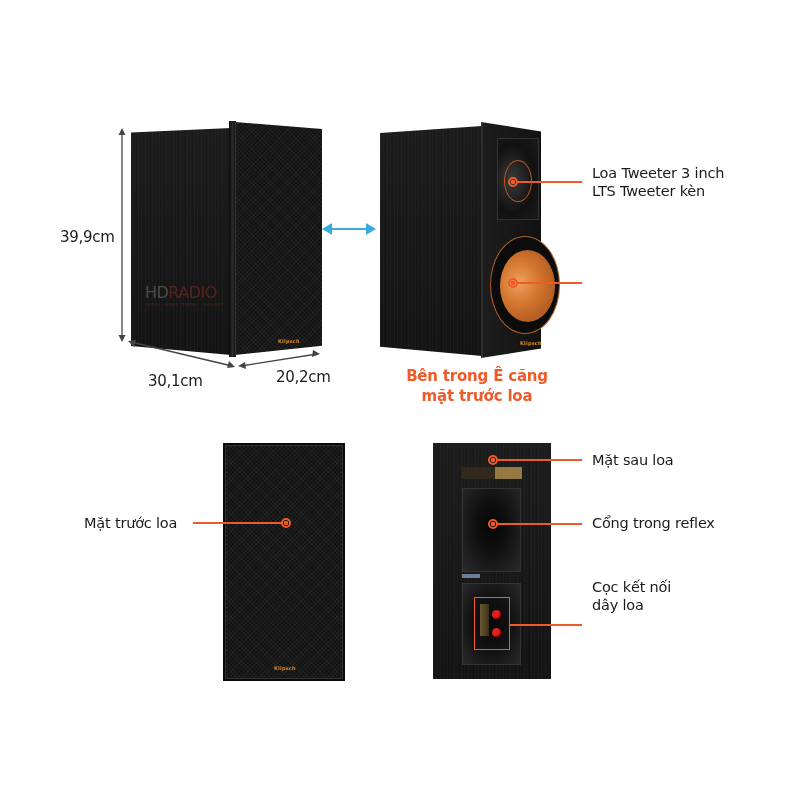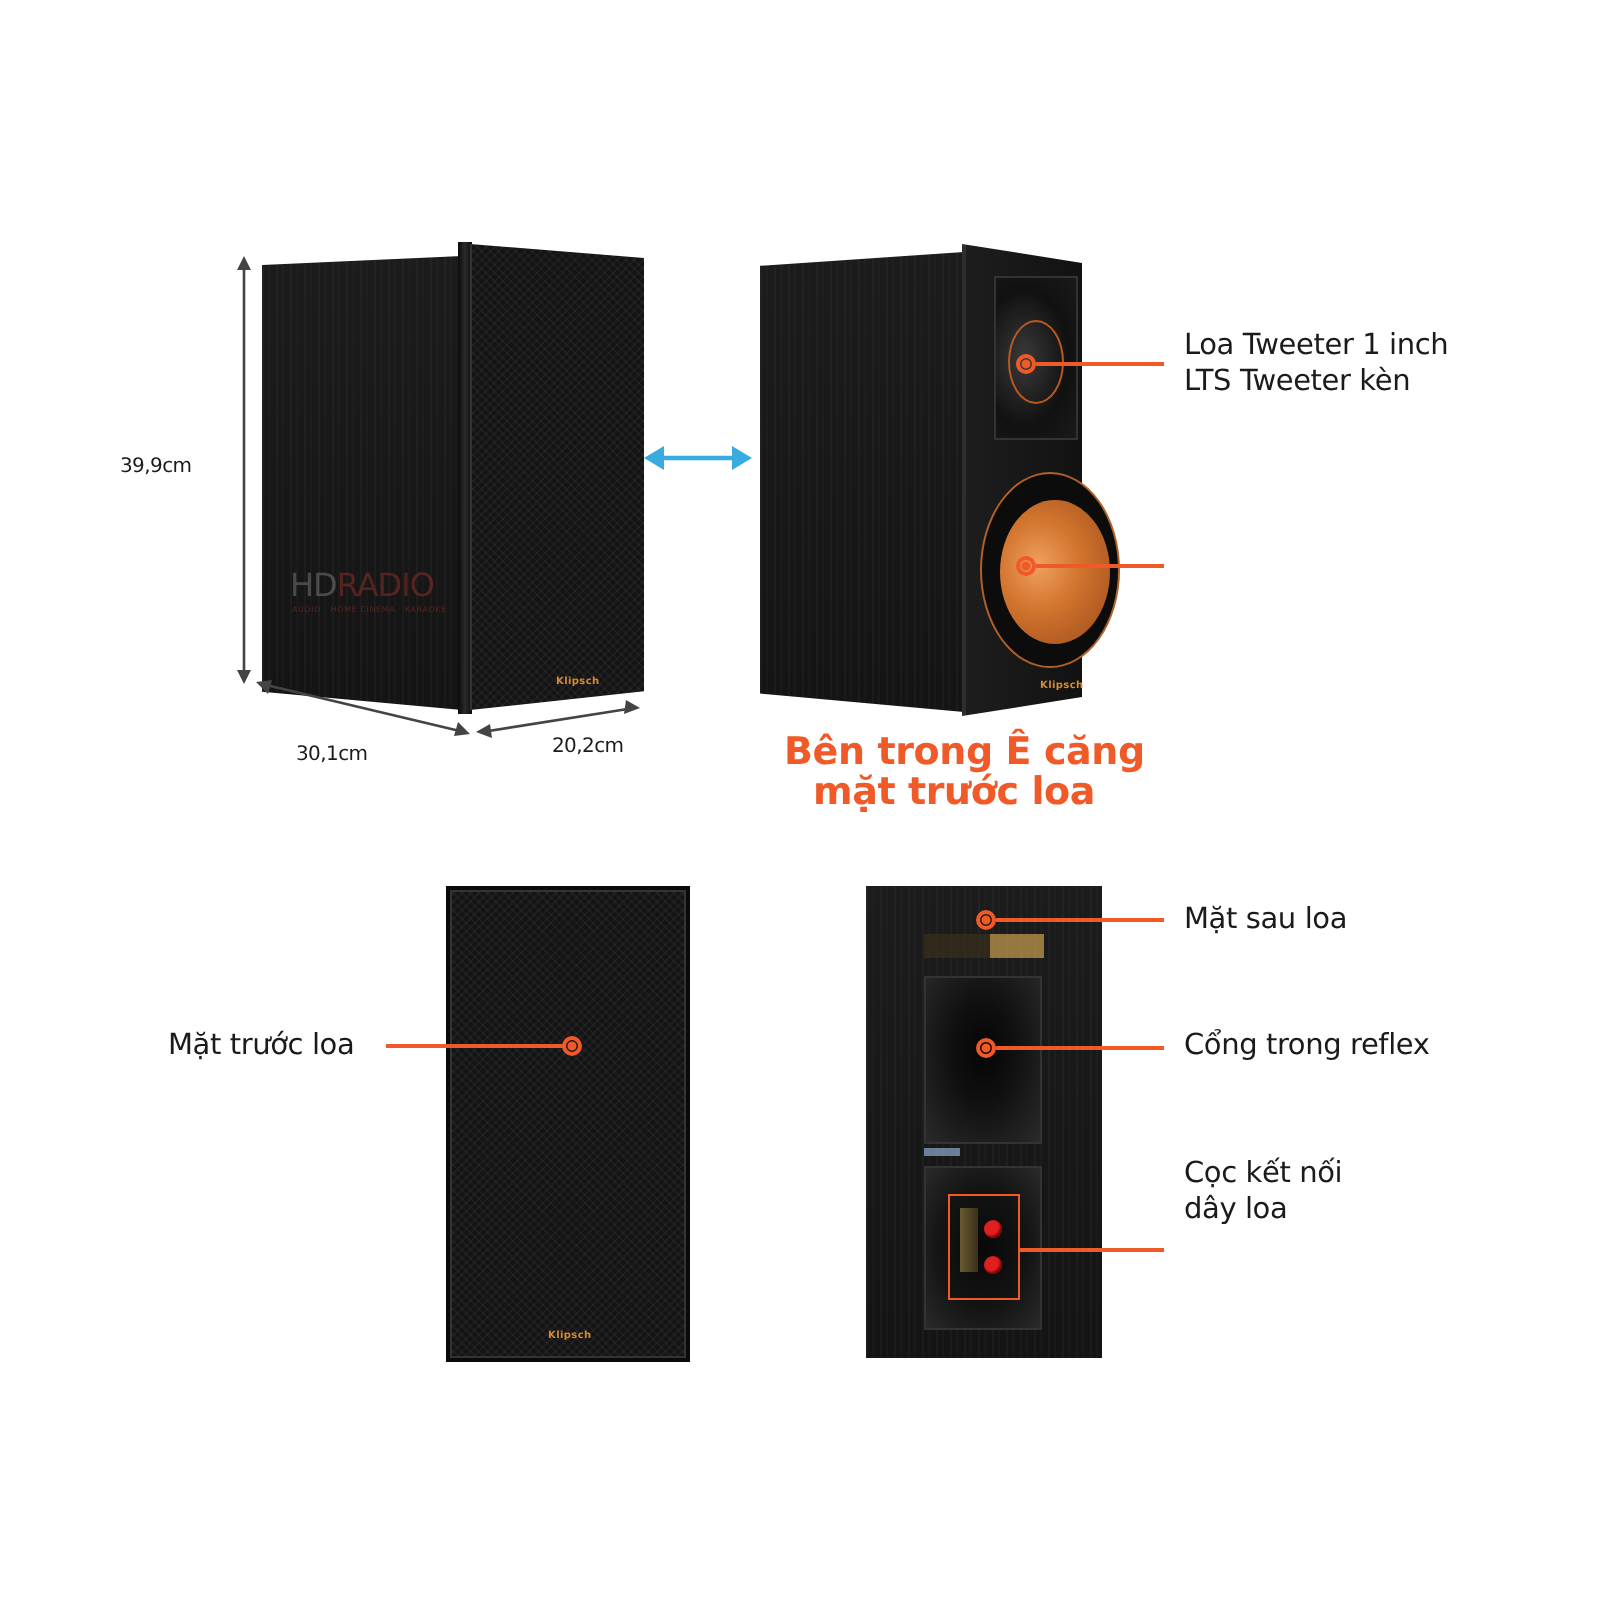--- a/index.html
+++ b/index.html
@@ -2,22 +2,22 @@
 <html><head>
   <meta charset="utf-8">
   <style>
     html, body { margin: 0; padding: 0; }
     body {
       width: 800px; height: 800px; background: #ffffff; position: relative; overflow: hidden;
       font-family: "DejaVu Sans", "Liberation Sans", sans-serif; color: #1a1a1a;
     }
     .abs { position: absolute; }
     .label { font-size: 14.5px; line-height: 18px; color: #1b1b1b; white-space: nowrap; letter-spacing: -0.2px; }
-    .dim { font-size: 10px; color: #1b1b1b; white-space: nowrap; letter-spacing: -0.3px; }
-    .caption { font-size: 19px; font-weight: bold; color: #f05a28; text-align: center; line-height: 20px; white-space: nowrap; letter-spacing: -0.2px; }
+    .dim { font-size: 15px; color: #1b1b1b; white-space: nowrap; letter-spacing: -0.3px; }
+    .caption { font-size: 15px; font-weight: bold; color: #f05a28; text-align: center; line-height: 20px; white-space: nowrap; letter-spacing: -0.2px; }
     .wood {
       background:
         repeating-linear-gradient(90deg, rgba(255,255,255,0.03) 0 1px, rgba(0,0,0,0) 1px 3px, rgba(255,255,255,0.02) 3px 4px, rgba(0,0,0,0) 4px 7px),
         linear-gradient(180deg, #1c1c1c, #141414);
     }
     .grille {
       background:
         repeating-linear-gradient(45deg, rgba(255,255,255,0.035) 0 1px, rgba(0,0,0,0) 1px 3px),
         repeating-linear-gradient(-45deg, rgba(255,255,255,0.035) 0 1px, rgba(0,0,0,0) 1px 3px),
         #141414;
@@ -83,21 +83,21 @@
   <div class="abs" style="left:497px;top:138px;width:42px;height:82px;background:radial-gradient(ellipse at 35% 50%,#3a3a3a 0,#111 60%,#1a1a1a 100%);border:1px solid #333;box-sizing:border-box;"></div>
   <div class="abs" style="left:504px;top:160px;width:28px;height:42px;border:1px solid #b85a20;border-radius:50%;box-sizing:border-box;"></div>
 
   <div class="abs" style="left:490px;top:236px;width:70px;height:98px;border-radius:50%;background:#0c0c0c;border:1px solid #b06028;box-sizing:border-box;"></div>
   <div class="abs" style="left:500px;top:250px;width:55px;height:72px;border-radius:50%;background:radial-gradient(ellipse at 35% 45%,#f0a060 0,#d2752e 40%,#9a4a1a 100%);"></div>
   <div class="abs brand" style="left:520px;top:340px">Klipsch</div>
 
   <div class="abs target" style="left:508px;top:177px"></div>
   <div class="abs line" style="left:518px;top:181px;width:64px"></div>
   <div class="abs label" style="left:592px;top:164px">
-    <div>Loa Tweeter 1 inch</div>
+    <div>Loa Tweeter 3 inch</div>
     <div>LTS Tweeter kèn</div>
   </div>
 
   <div class="abs target" style="left:508px;top:278px;border-color:#f05a28"></div>
   <div class="abs line" style="left:518px;top:282px;width:64px"></div>
   <div class="abs label" style="left:592px;top:265px">
   </div>
 
   <div class="abs caption" style="left:392px;top:366px;width:170px">
     <div>Bên trong Ê căng</div>

